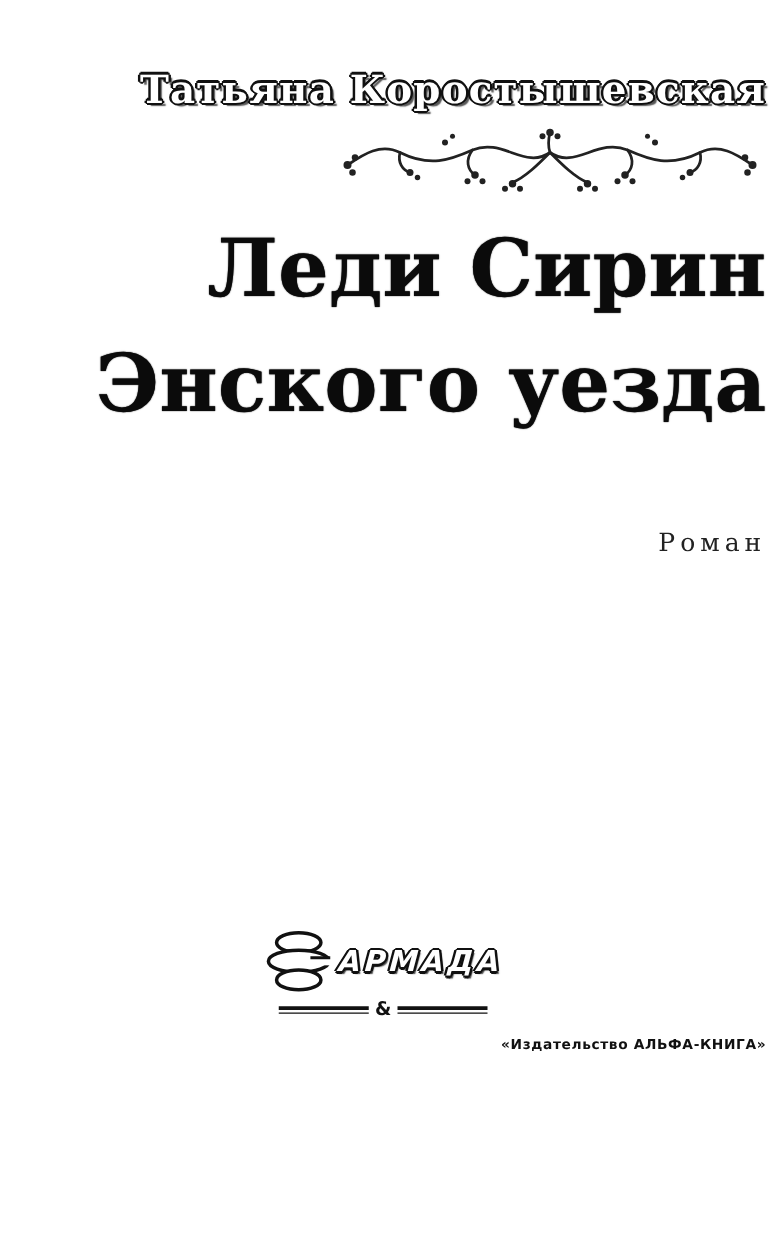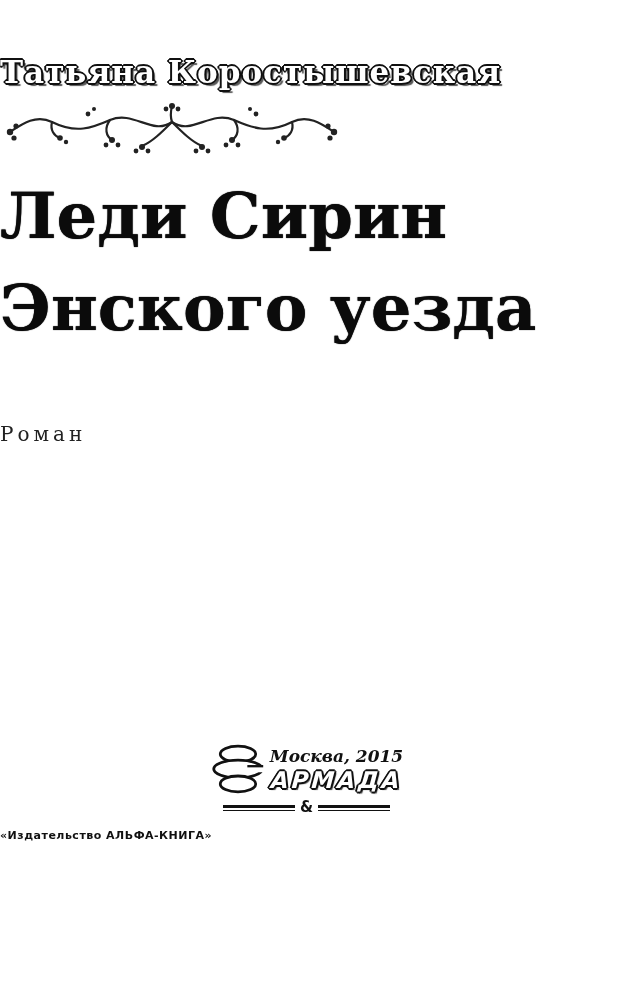--- a/index.html
+++ b/index.html
@@ -4,21 +4,21 @@
 <style>
   html,body{margin:0;padding:0;background:#ffffff;}
   .page{
     position:relative;
     width:625px;height:1001px;
     background:#ffffff;
     overflow:hidden;
     font-family:"DejaVu Serif","Liberation Serif",serif;
     color:#1a1a1a;
   }
-  .centered{position:absolute;left:0;right:12px;text-align:left;}
+  .centered{position:absolute;left:0;right:12px;text-align:right;}
 
   
   .author{
     top:54px;
     font-size:31px;
     font-weight:bold;
     letter-spacing:1px;
     color:#ffffff;
     text-shadow:
       -1px -1px 0 #111, 1px -1px 0 #111, -1px 1px 0 #111, 1px 1px 0 #111,
@@ -160,21 +160,20 @@
           <g stroke="#111" stroke-width="3" fill="#ffffff">
             <ellipse cx="30" cy="15" rx="19" ry="8.5"></ellipse>
             <ellipse cx="30" cy="31" rx="26" ry="9.5"></ellipse>
             <ellipse cx="30" cy="47" rx="19" ry="8.5"></ellipse>
           </g>
           <rect x="40" y="27.5" width="18" height="7" fill="#ffffff"></rect>
           <line x1="40" y1="28" x2="57" y2="28" stroke="#111" stroke-width="2.5"></line>
         </svg>
       </div>
       <div class="pub-right">
-        <div class="city-year">Москва, 2015</div>
         <div class="pub-name">АРМАДА</div>
       </div>
     </div>
     <div class="pub-divider">
       <div class="rule"></div>
       <div class="amp">&amp;</div>
       <div class="rule"></div>
     </div>
     <div class="imprint">«Издательство АЛЬФА-КНИГА»</div>
   </div>

